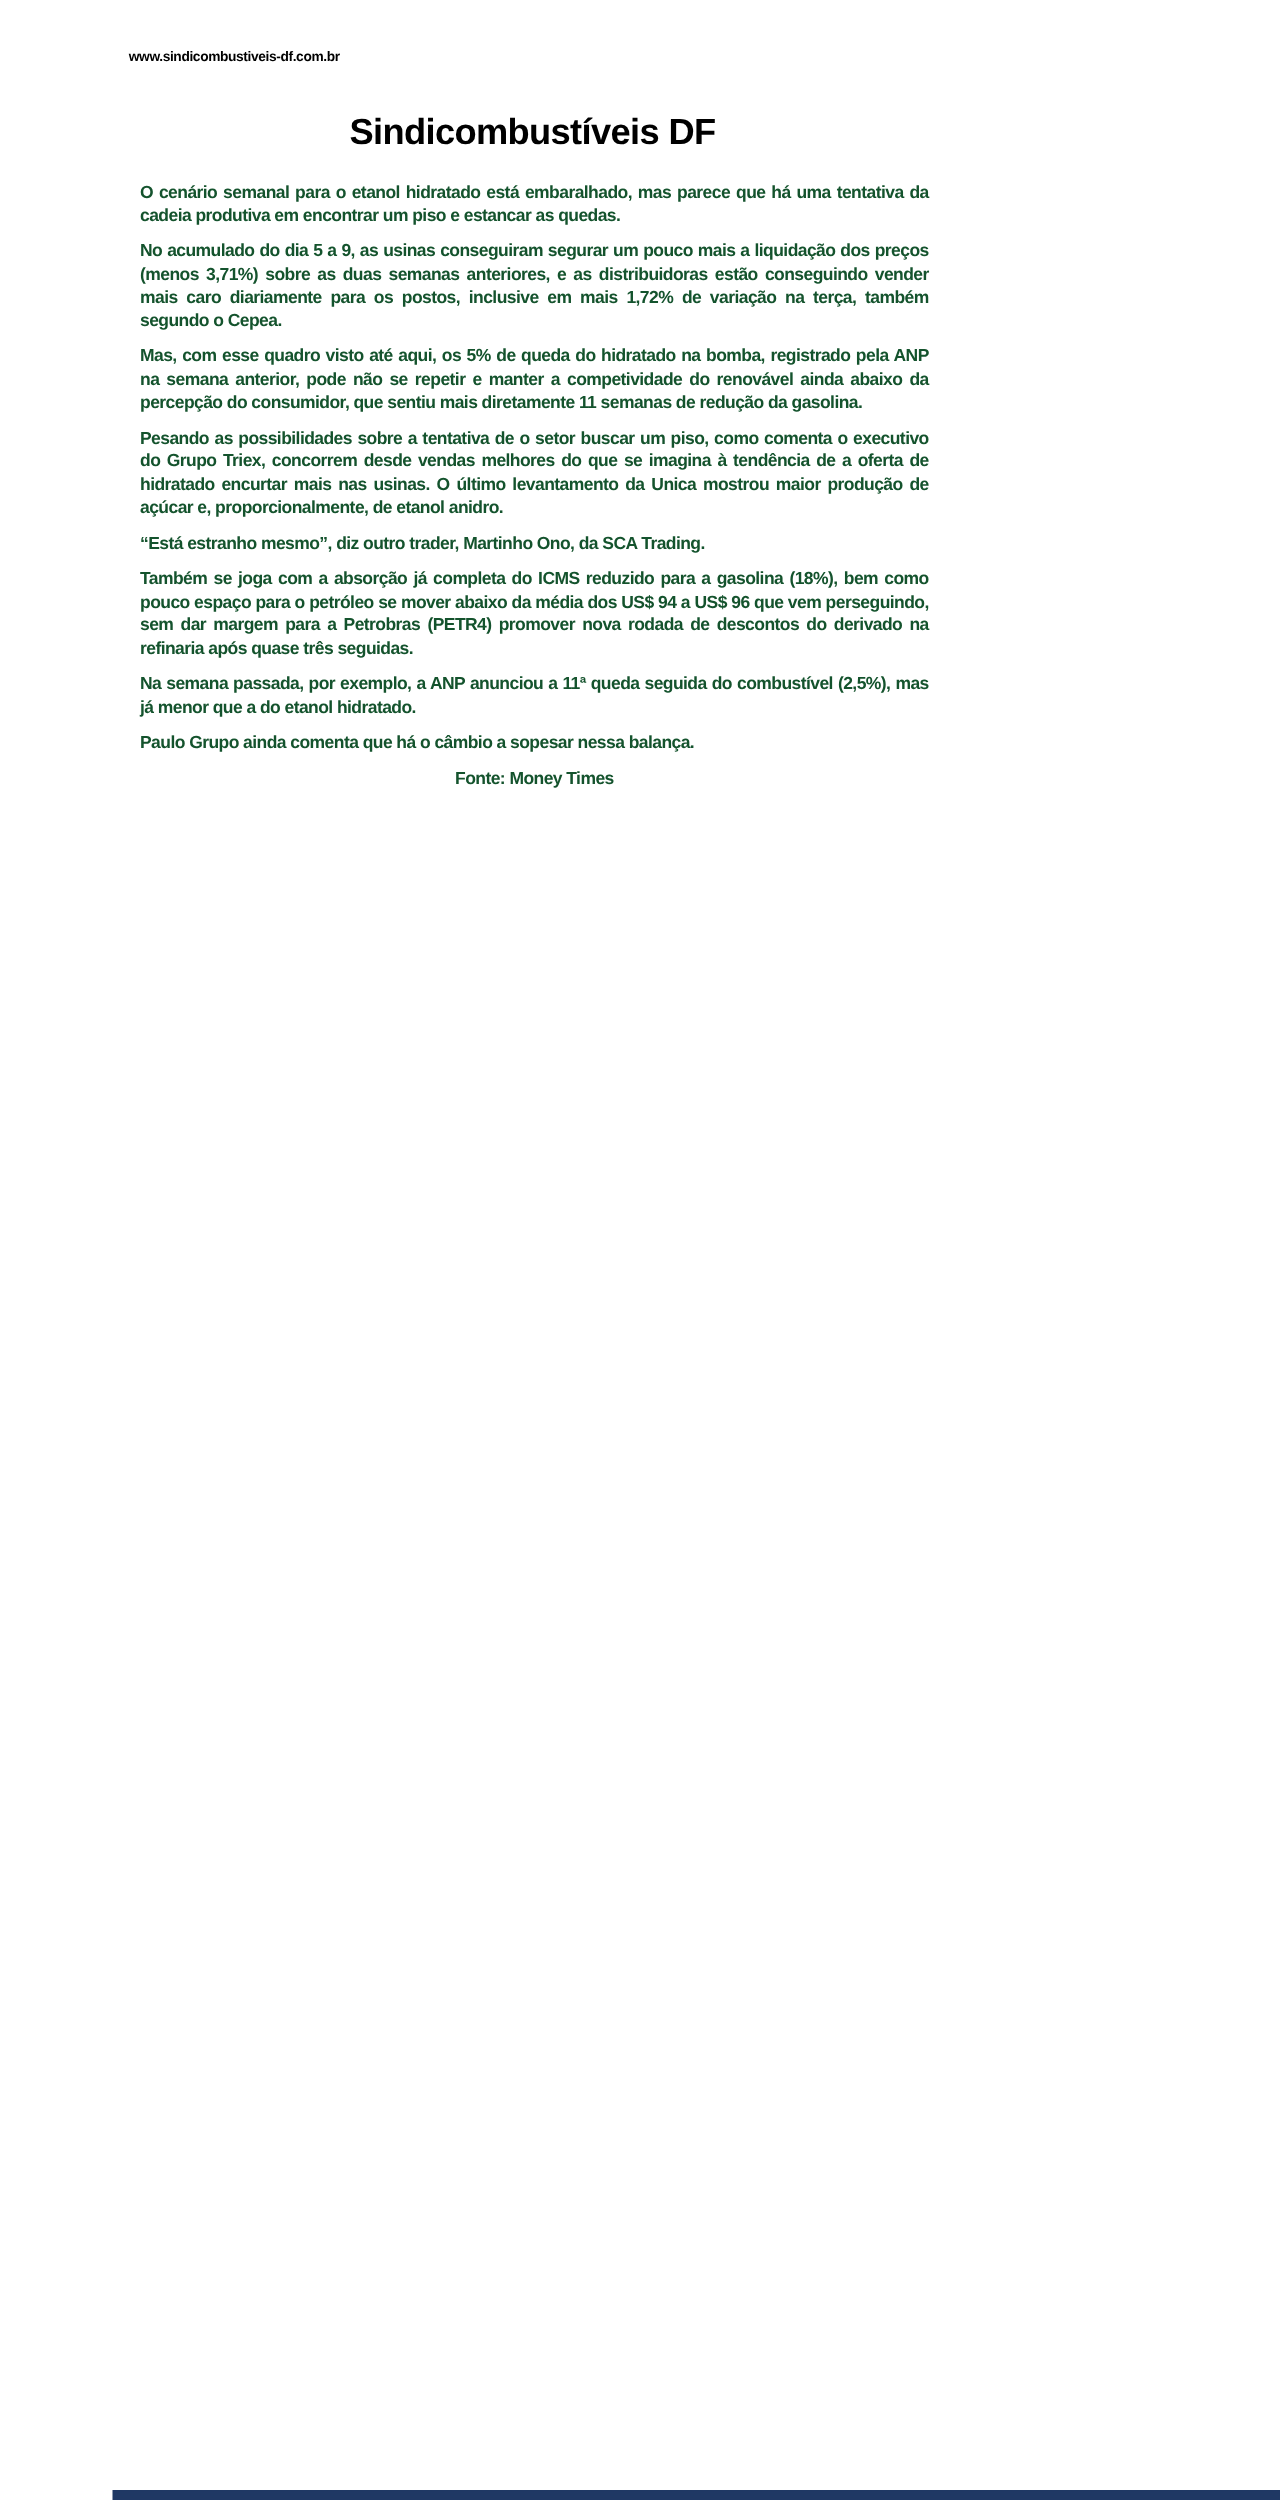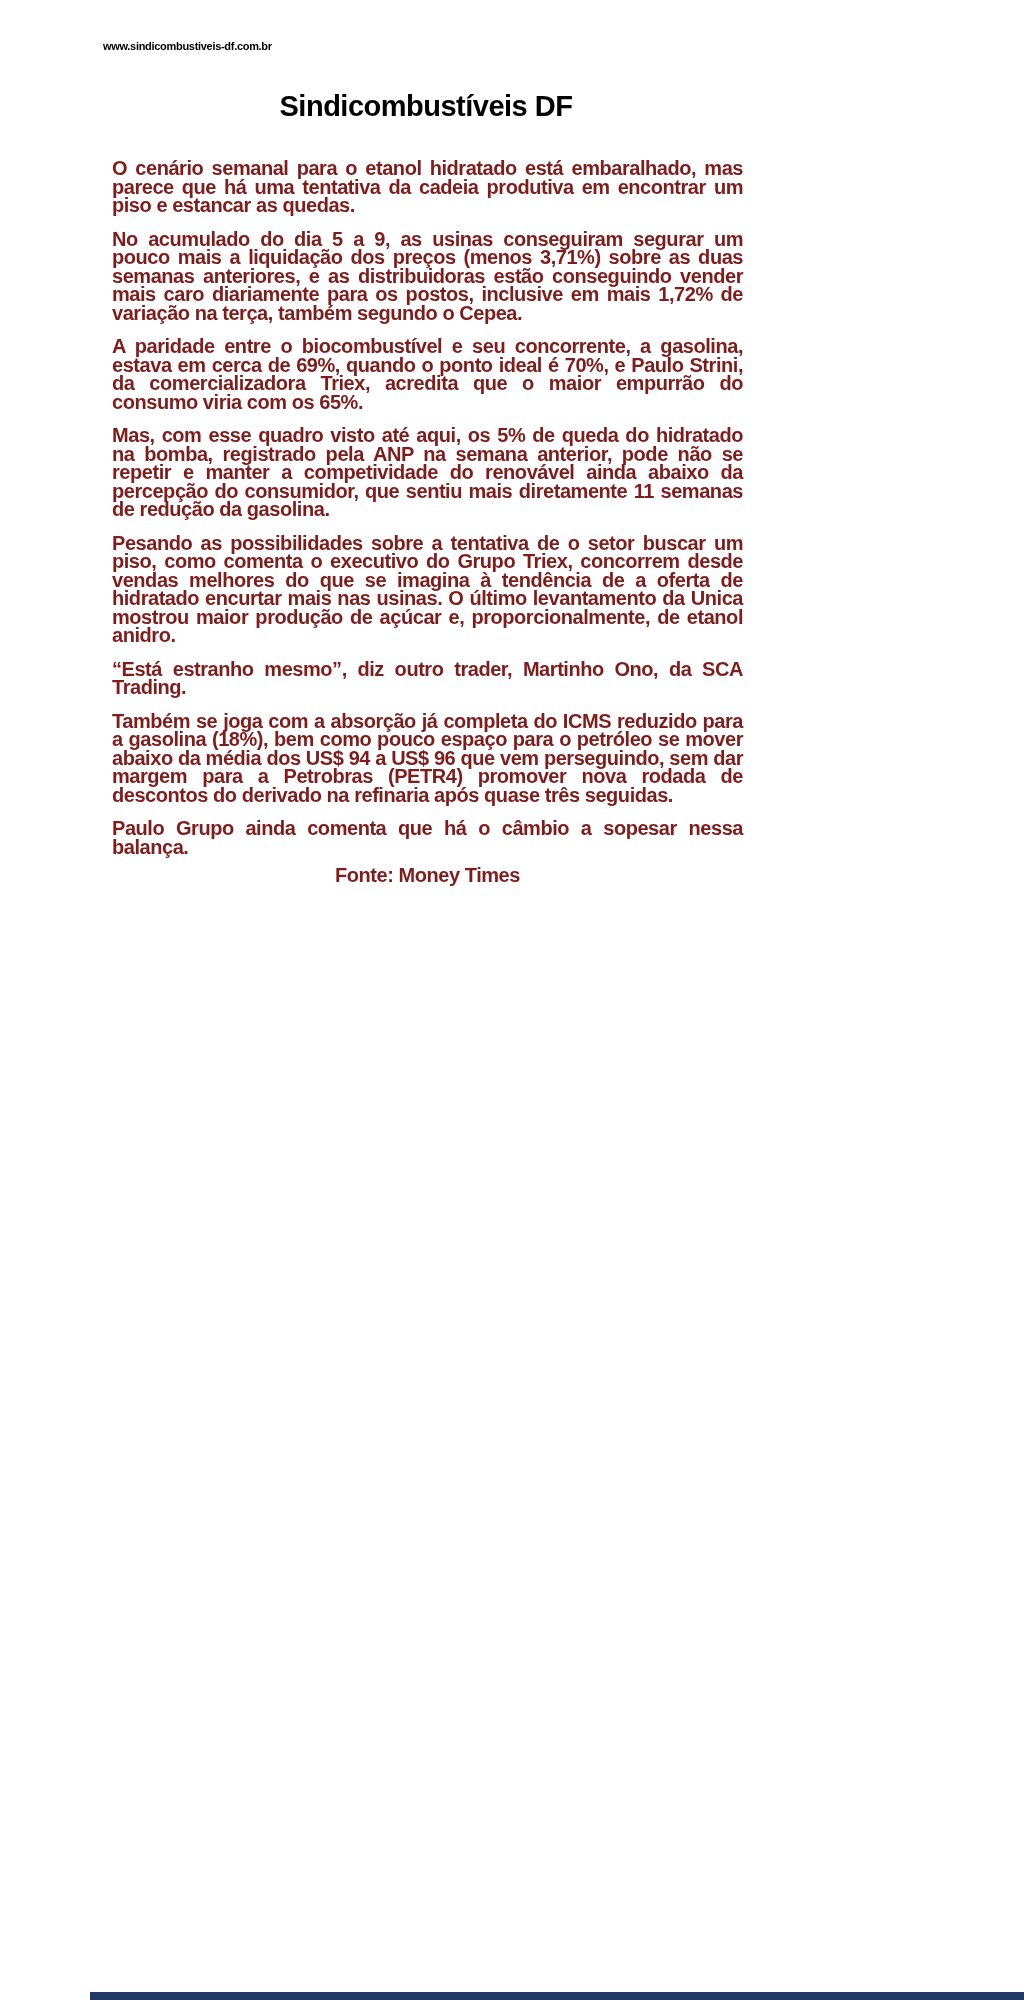--- a/index.html
+++ b/index.html
@@ -37,27 +37,27 @@
     letter-spacing: -0.5px;
     color: #000000;
   }
   .article {
     position: absolute;
     left: 112px;
     top: 144px;
     width: 631px;
   }
   .article p {
-    margin: 15px 0 10px 0;
-    font-size: 20px;
+    margin: 0 0 10px 0;
+    font-size: 14px;
     font-weight: 700;
     line-height: 18.5px;
     letter-spacing: -0.45px;
     text-align: justify;
-    color: #7f1d1d;
+    color: #14532d;
   }
   .article p.source {
     text-align: center;
     margin-top: 3px;
   }
   .bottom-bar {
     position: absolute;
     left: 90px;
     right: 0;
     bottom: 0;
@@ -69,24 +69,24 @@
 
 <div class="page">
 
   <div class="site-url">www.sindicombustiveis-df.com.br</div>
 
   <h1 class="title">Sindicombustíveis DF</h1>
 
   <div class="article">
     <p>O cenário semanal para o etanol hidratado está embaralhado, mas parece que há uma tentativa da cadeia produtiva em encontrar um piso e estancar as quedas.</p>
     <p>No acumulado do dia 5 a 9, as usinas conseguiram segurar um pouco mais a liquidação dos preços (menos 3,71%) sobre as duas semanas anteriores, e as distribuidoras estão conseguindo vender mais caro diariamente para os postos, inclusive em mais 1,72% de variação na terça, também segundo o Cepea.</p>
-    <p>A paridade entre o biocombustível e seu concorrente, a gasolina, estava em cerca de 69%, quando o ponto ideal é 70%, e Paulo Strini, da comercializadora Triex, acredita que o maior empurrão do consumo viria com os 65%.</p>
     <p>Mas, com esse quadro visto até aqui, os 5% de queda do hidratado na bomba, registrado pela ANP na semana anterior, pode não se repetir e manter a competividade do renovável ainda abaixo da percepção do consumidor, que sentiu mais diretamente 11 semanas de redução da gasolina.</p>
     <p>Pesando as possibilidades sobre a tentativa de o setor buscar um piso, como comenta o executivo do Grupo Triex, concorrem desde vendas melhores do que se imagina à tendência de a oferta de hidratado encurtar mais nas usinas. O último levantamento da Unica mostrou maior produção de açúcar e, proporcionalmente, de etanol anidro.</p>
     <p>“Está estranho mesmo”, diz outro trader, Martinho Ono, da SCA Trading.</p>
     <p>Também se joga com a absorção já completa do ICMS reduzido para a gasolina (18%), bem como pouco espaço para o petróleo se mover abaixo da média dos US$ 94 a US$ 96 que vem perseguindo, sem dar margem para a Petrobras (PETR4) promover nova rodada de descontos do derivado na refinaria após quase três seguidas.</p>
+    <p>Na semana passada, por exemplo, a ANP anunciou a 11ª queda seguida do combustível (2,5%), mas já menor que a do etanol hidratado.</p>
     <p>Paulo Grupo ainda comenta que há o câmbio a sopesar nessa balança.</p>
     <p class="source">Fonte: Money Times</p>
   </div>
 
   <div class="bottom-bar" style="background: rgb(31, 56, 100);"></div>
 
 </div>
 
 </body></html>

